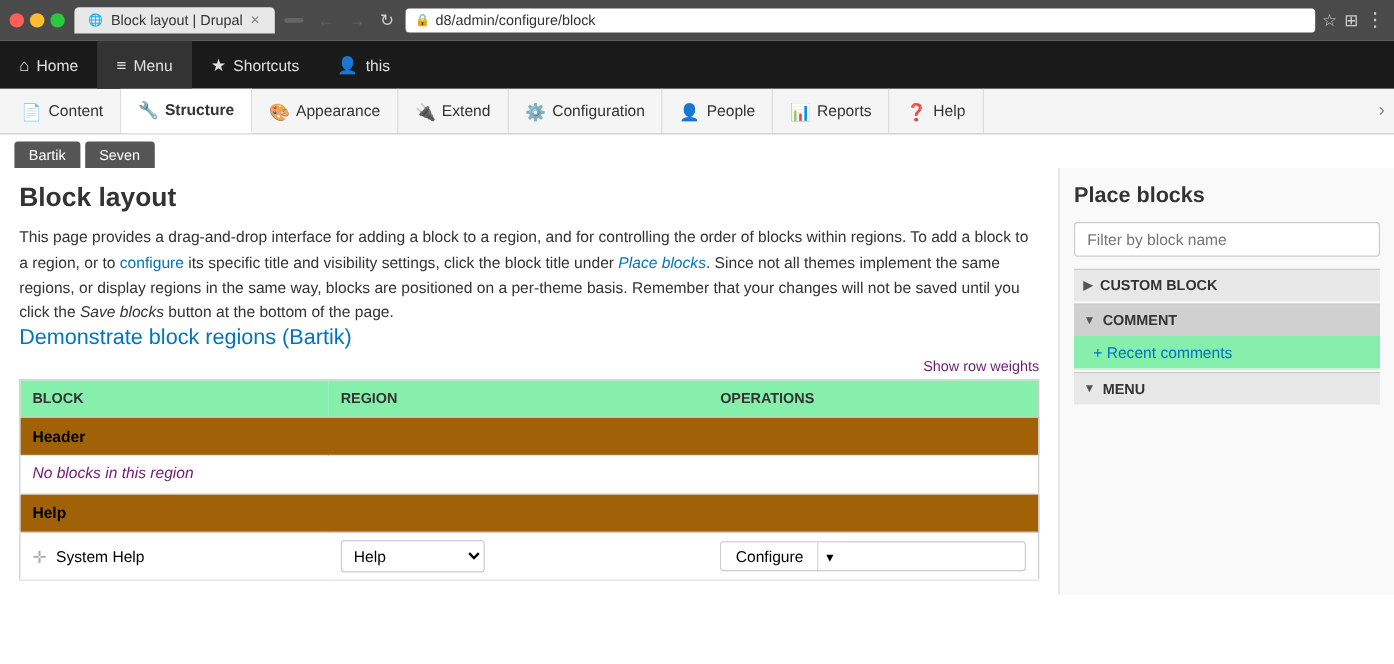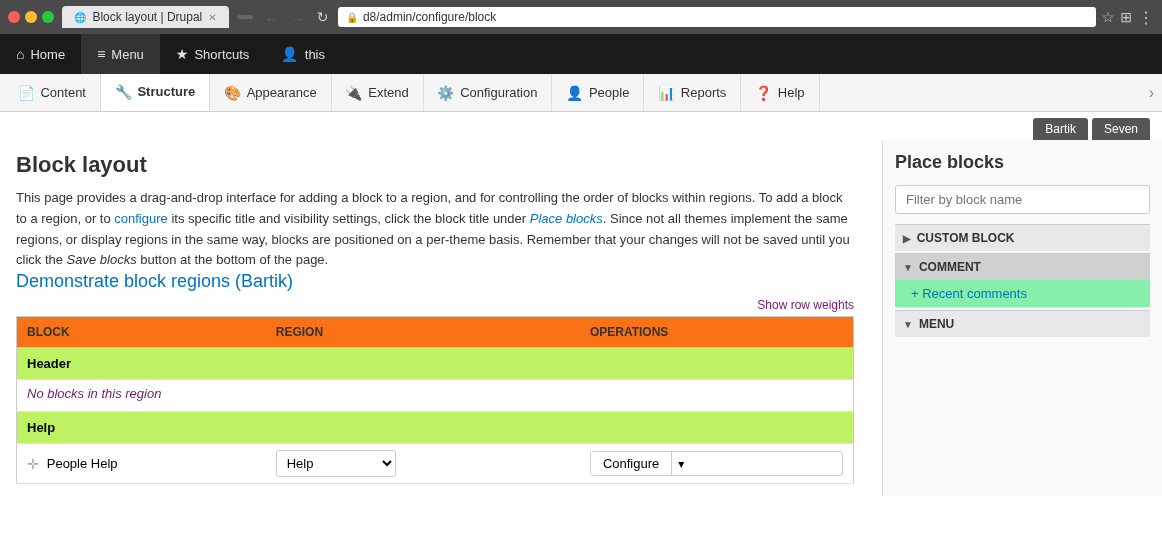--- a/index.html
+++ b/index.html
@@ -93,37 +93,36 @@
       font-weight: bold;
       border-bottom: 2px solid #fff;
     }
     .nav-tab .tab-icon { font-size: 14px; color: #555; }
     .nav-spacer { flex: 1; }
     .nav-arrow { display: flex; align-items: center; padding: 0 8px; color: #888; font-size: 16px; cursor: pointer; }
 
     
     .theme-tabs {
       display: flex;
-      justify-content: flex-end;
       padding: 6px 12px 0;
       gap: 4px;
     }
     .theme-tab {
       padding: 4px 12px;
       background: #555;
       color: #fff;
       font-size: 12px;
       border-radius: 3px 3px 0 0;
       cursor: pointer;
     }
 
     
     .page-content {
       display: flex;
-      gap: 12px;
+      gap: 0;
     }
     .main-content {
       flex: 1;
       padding: 12px 16px;
     }
     .page-title {
       font-size: 22px;
       font-weight: bold;
       color: #333;
       margin-bottom: 10px;
@@ -145,37 +144,37 @@
     }
     .row-weights-link { color: #701a75; font-size: 12px; text-decoration: none; }
 
     
     .block-table {
       width: 100%;
       border-collapse: collapse;
       border: 1px solid #ccc;
     }
     .block-table th {
-      background: #f97316;
+      background: #86efac;
       padding: 8px 10px;
       text-align: left;
       font-weight: bold;
       font-size: 12px;
       color: #333;
       border-bottom: 1px solid #ccc;
       text-transform: uppercase;
     }
     .block-table td {
       padding: 6px 10px;
       border-bottom: 1px solid #e0e0e0;
       font-size: 13px;
     }
     .region-row td {
       font-weight: bold;
-      background: #bef264;
+      background: #a16207;
       padding: 8px 10px;
       border-top: 1px solid #ccc;
     }
     .empty-region td {
       color: #701a75;
       font-style: italic;
       padding: 6px 10px 10px 10px;
     }
     .block-name-cell { display: flex; align-items: center; gap: 8px; }
     .drag-handle { color: #aaa; cursor: move; font-size: 14px; }
@@ -391,21 +390,21 @@
           <td colspan="3">No blocks in this region</td>
         </tr>
 
         <tr class="region-row">
           <td colspan="3">Help</td>
         </tr>
         <tr class="table-row">
           <td>
             <div class="block-name-cell">
               <span class="drag-handle">✛</span>
-              <span>People Help</span>
+              <span>System Help</span>
             </div>
           </td>
           <td>
             <select class="region-select">
               <option>Help</option>
             </select>
           </td>
           <td>
             <div class="configure-btn-group">
               <button class="configure-btn">Configure</button>

